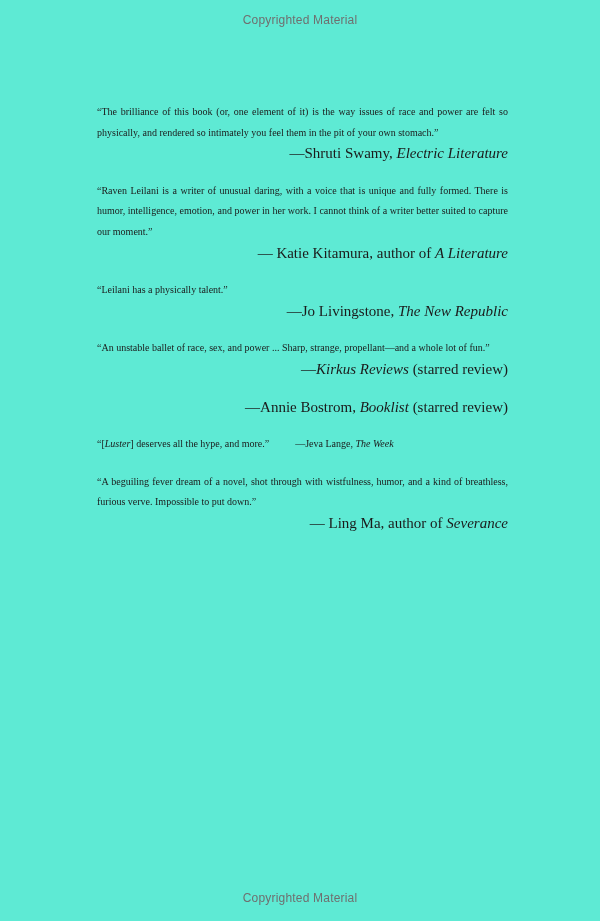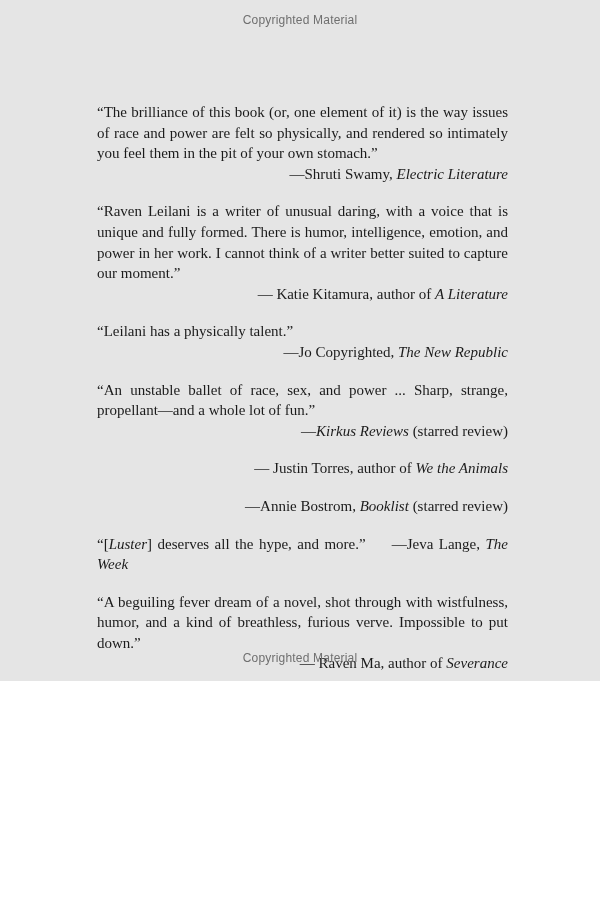--- a/index.html
+++ b/index.html
@@ -6,22 +6,22 @@
   html, body { background: #ffffff; }
   body {
     width: 600px;
     height: 921px;
     font-family: "Liberation Serif", serif;
     -webkit-font-smoothing: antialiased;
   }
   .page {
     position: relative;
     width: 600px;
-    height: 681px;
-    background: #e5e5e5;
+    height: 921px;
+    background: #5eead4;
     overflow: hidden;
   }
   .copyright {
     position: absolute;
     left: 0;
     width: 100%;
     text-align: center;
     font-family: "Liberation Sans", sans-serif;
     font-size: 12px;
     color: #6f6f6f;
@@ -30,21 +30,21 @@
   .copyright.top { top: 13px; }
   .copyright.bottom { bottom: 16px; }
   .content {
     position: absolute;
     left: 97px;
     right: 92px;
     top: 102px;
   }
   .quote-block { margin-bottom: 17px; }
   .quote-text {
-    font-size: 15px;
+    font-size: 10px;
     line-height: 20.6px;
     color: #1b1b1b;
     text-align: justify;
     text-justify: inter-word;
   }
   .attribution {
     font-size: 15px;
     line-height: 20.6px;
     color: #1b1b1b;
     text-align: right;
@@ -62,35 +62,34 @@
       <div class="quote-block">
         <p class="quote-text"><span>“The brilliance of this book (or, one element of it) is the way issues of race and power are felt so physically, and rendered so intimately you feel them in the pit of your own stomach.”</span></p>
         <div class="attribution"><span>—Shruti Swamy, </span><span class="italic">Electric Literature</span></div>
       </div>
       <div class="quote-block">
         <p class="quote-text"><span>“Raven Leilani is a writer of unusual daring, with a voice that is unique and fully formed. There is humor, intelligence, emotion, and power in her work. I cannot think of a writer better suited to capture our moment.”</span></p>
         <div class="attribution"><span>— Katie Kitamura, author of </span><span class="italic">A Literature</span></div>
       </div>
       <div class="quote-block">
         <p class="quote-text"><span>“Leilani has a physically talent.”</span></p>
-        <div class="attribution"><span>—Jo Copyrighted, </span><span class="italic">The New Republic</span></div>
+        <div class="attribution"><span>—Jo Livingstone, </span><span class="italic">The New Republic</span></div>
       </div>
       <div class="quote-block">
         <p class="quote-text"><span>“An unstable ballet of race, sex, and power ... Sharp, strange, propellant—and a whole lot of fun.”</span></p>
         <div class="attribution"><span>—</span><span class="italic">Kirkus Reviews</span><span> (starred review)</span></div>
       </div>
       <div class="quote-block">
-        <div class="attribution"><span>— Justin Torres, author of </span><span class="italic">We the Animals</span></div>
       </div>
       <div class="quote-block">
         <div class="attribution"><span>—Annie Bostrom, </span><span class="italic">Booklist</span><span> (starred review)</span></div>
       </div>
       <div class="quote-block">
         <p class="quote-text"><span>“[</span><span class="italic">Luster</span><span>] deserves all the hype, and more.”</span><span class="inline-gap"></span><span>—Jeva Lange, </span><span class="italic">The Week</span></p>
       </div>
       <div class="quote-block">
         <p class="quote-text"><span>“A beguiling fever dream of a novel, shot through with wistfulness, humor, and a kind of breathless, furious verve. Impossible to put down.”</span></p>
-        <div class="attribution"><span>— Raven Ma, author of </span><span class="italic">Severance</span></div>
+        <div class="attribution"><span>— Ling Ma, author of </span><span class="italic">Severance</span></div>
       </div>
     </div>
 
   <div class="copyright bottom">Copyrighted Material</div>
 </div>
 
 </body></html>

